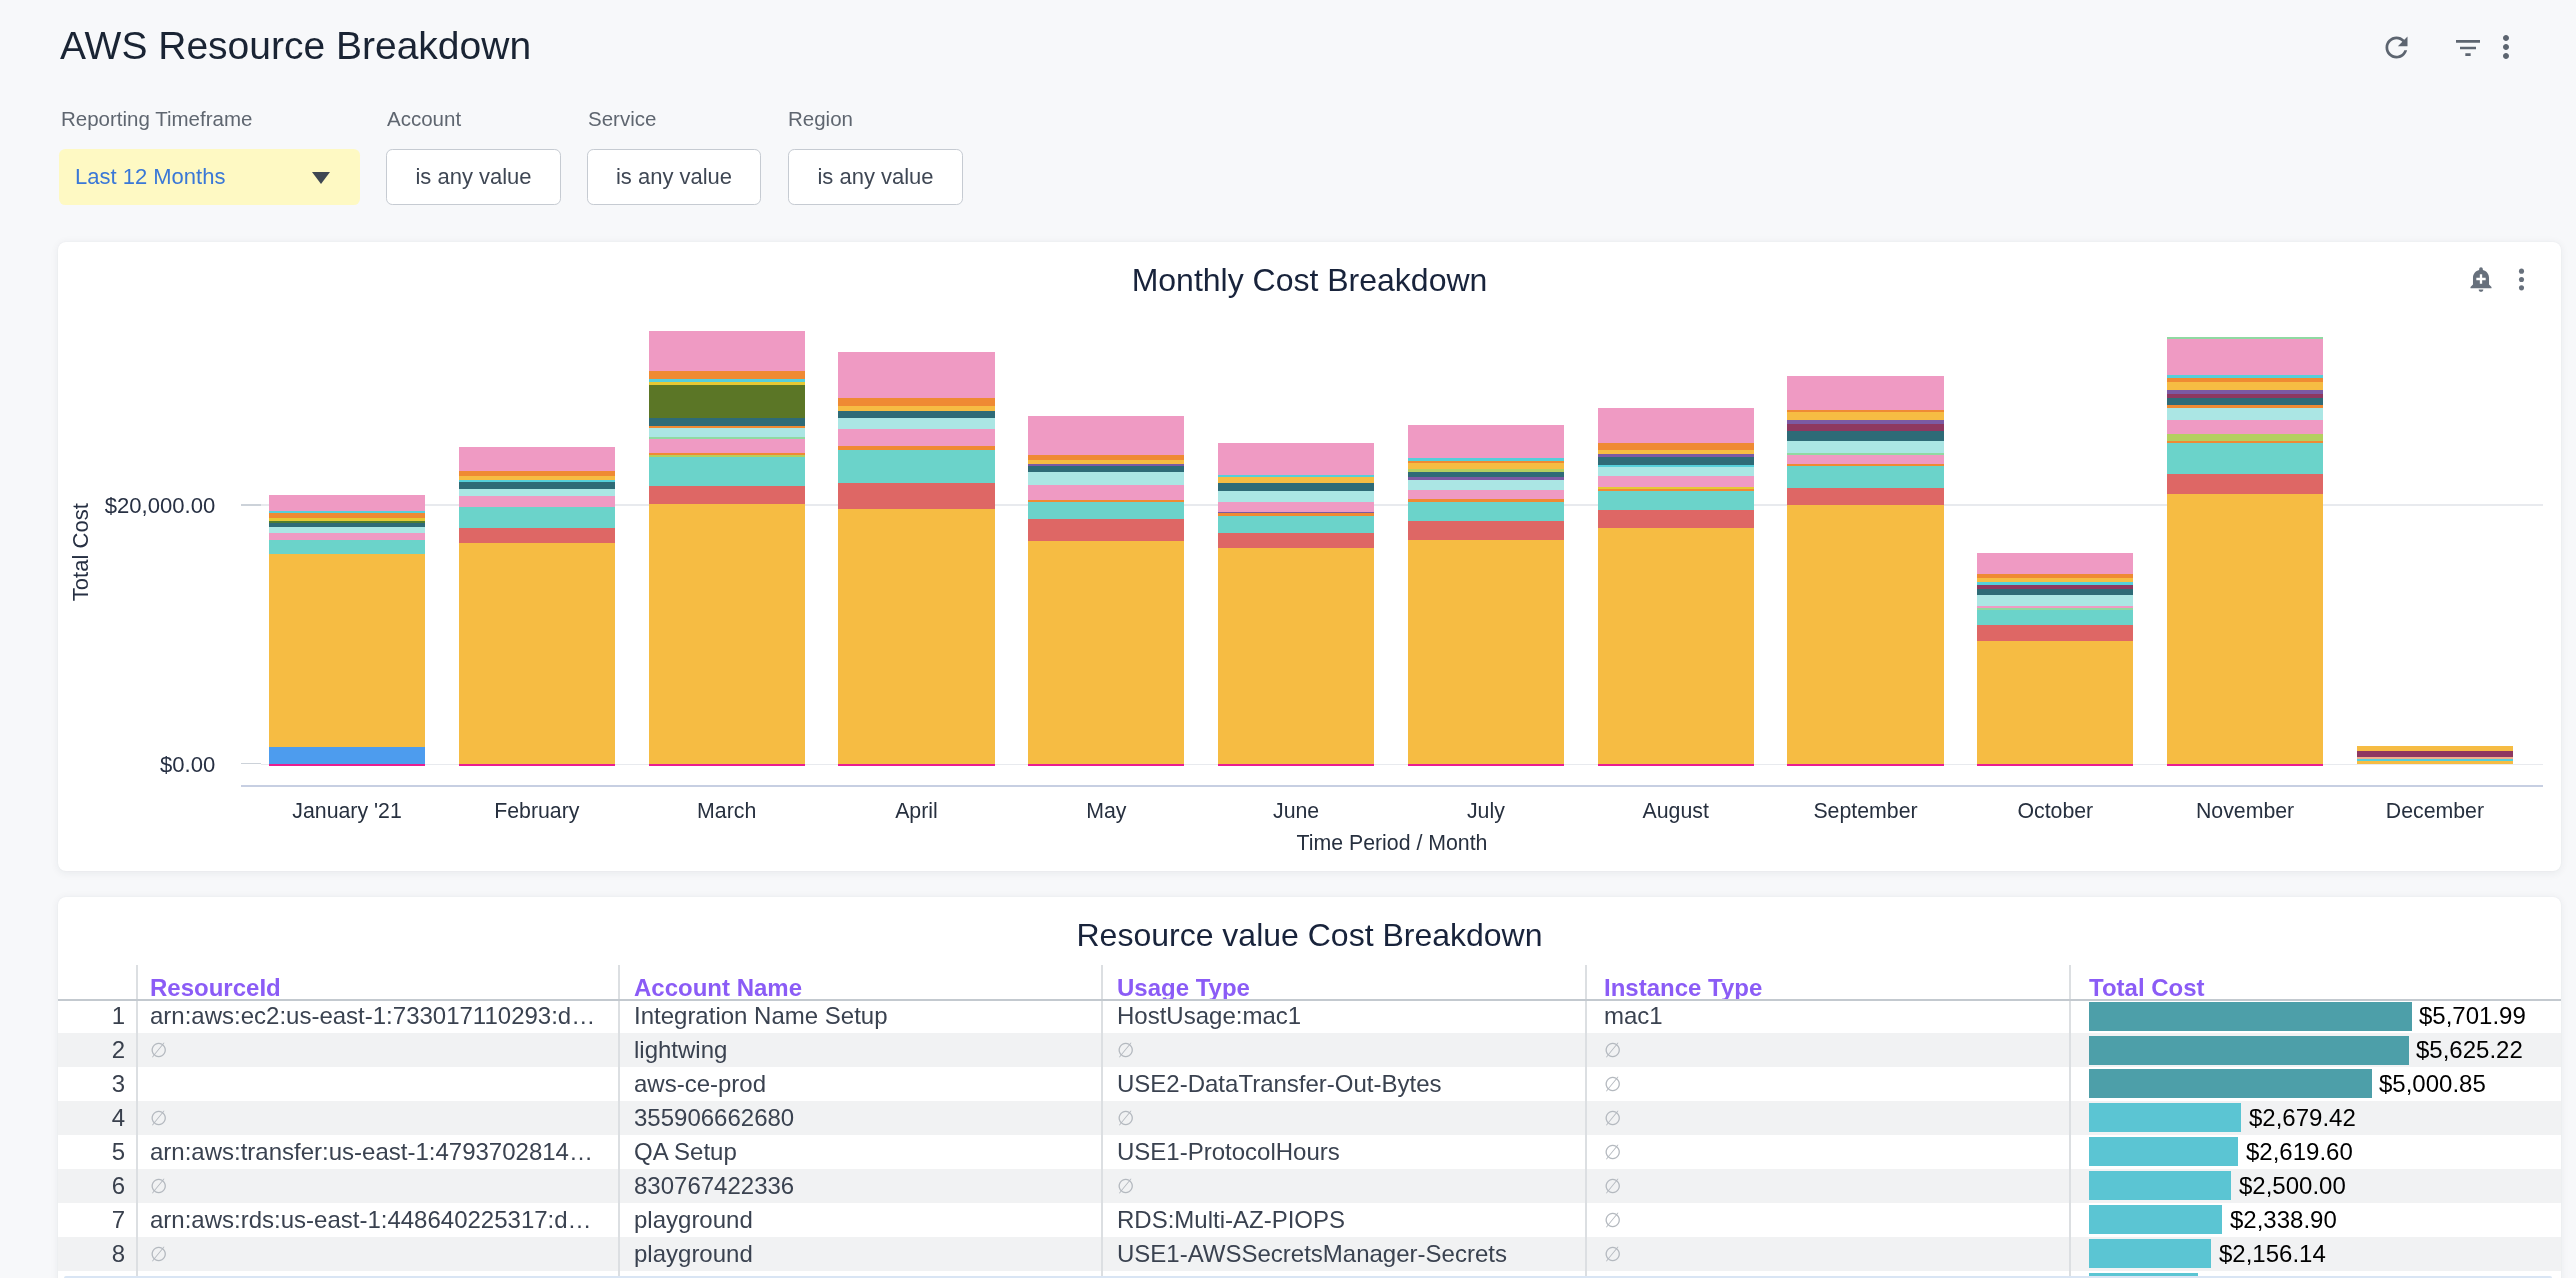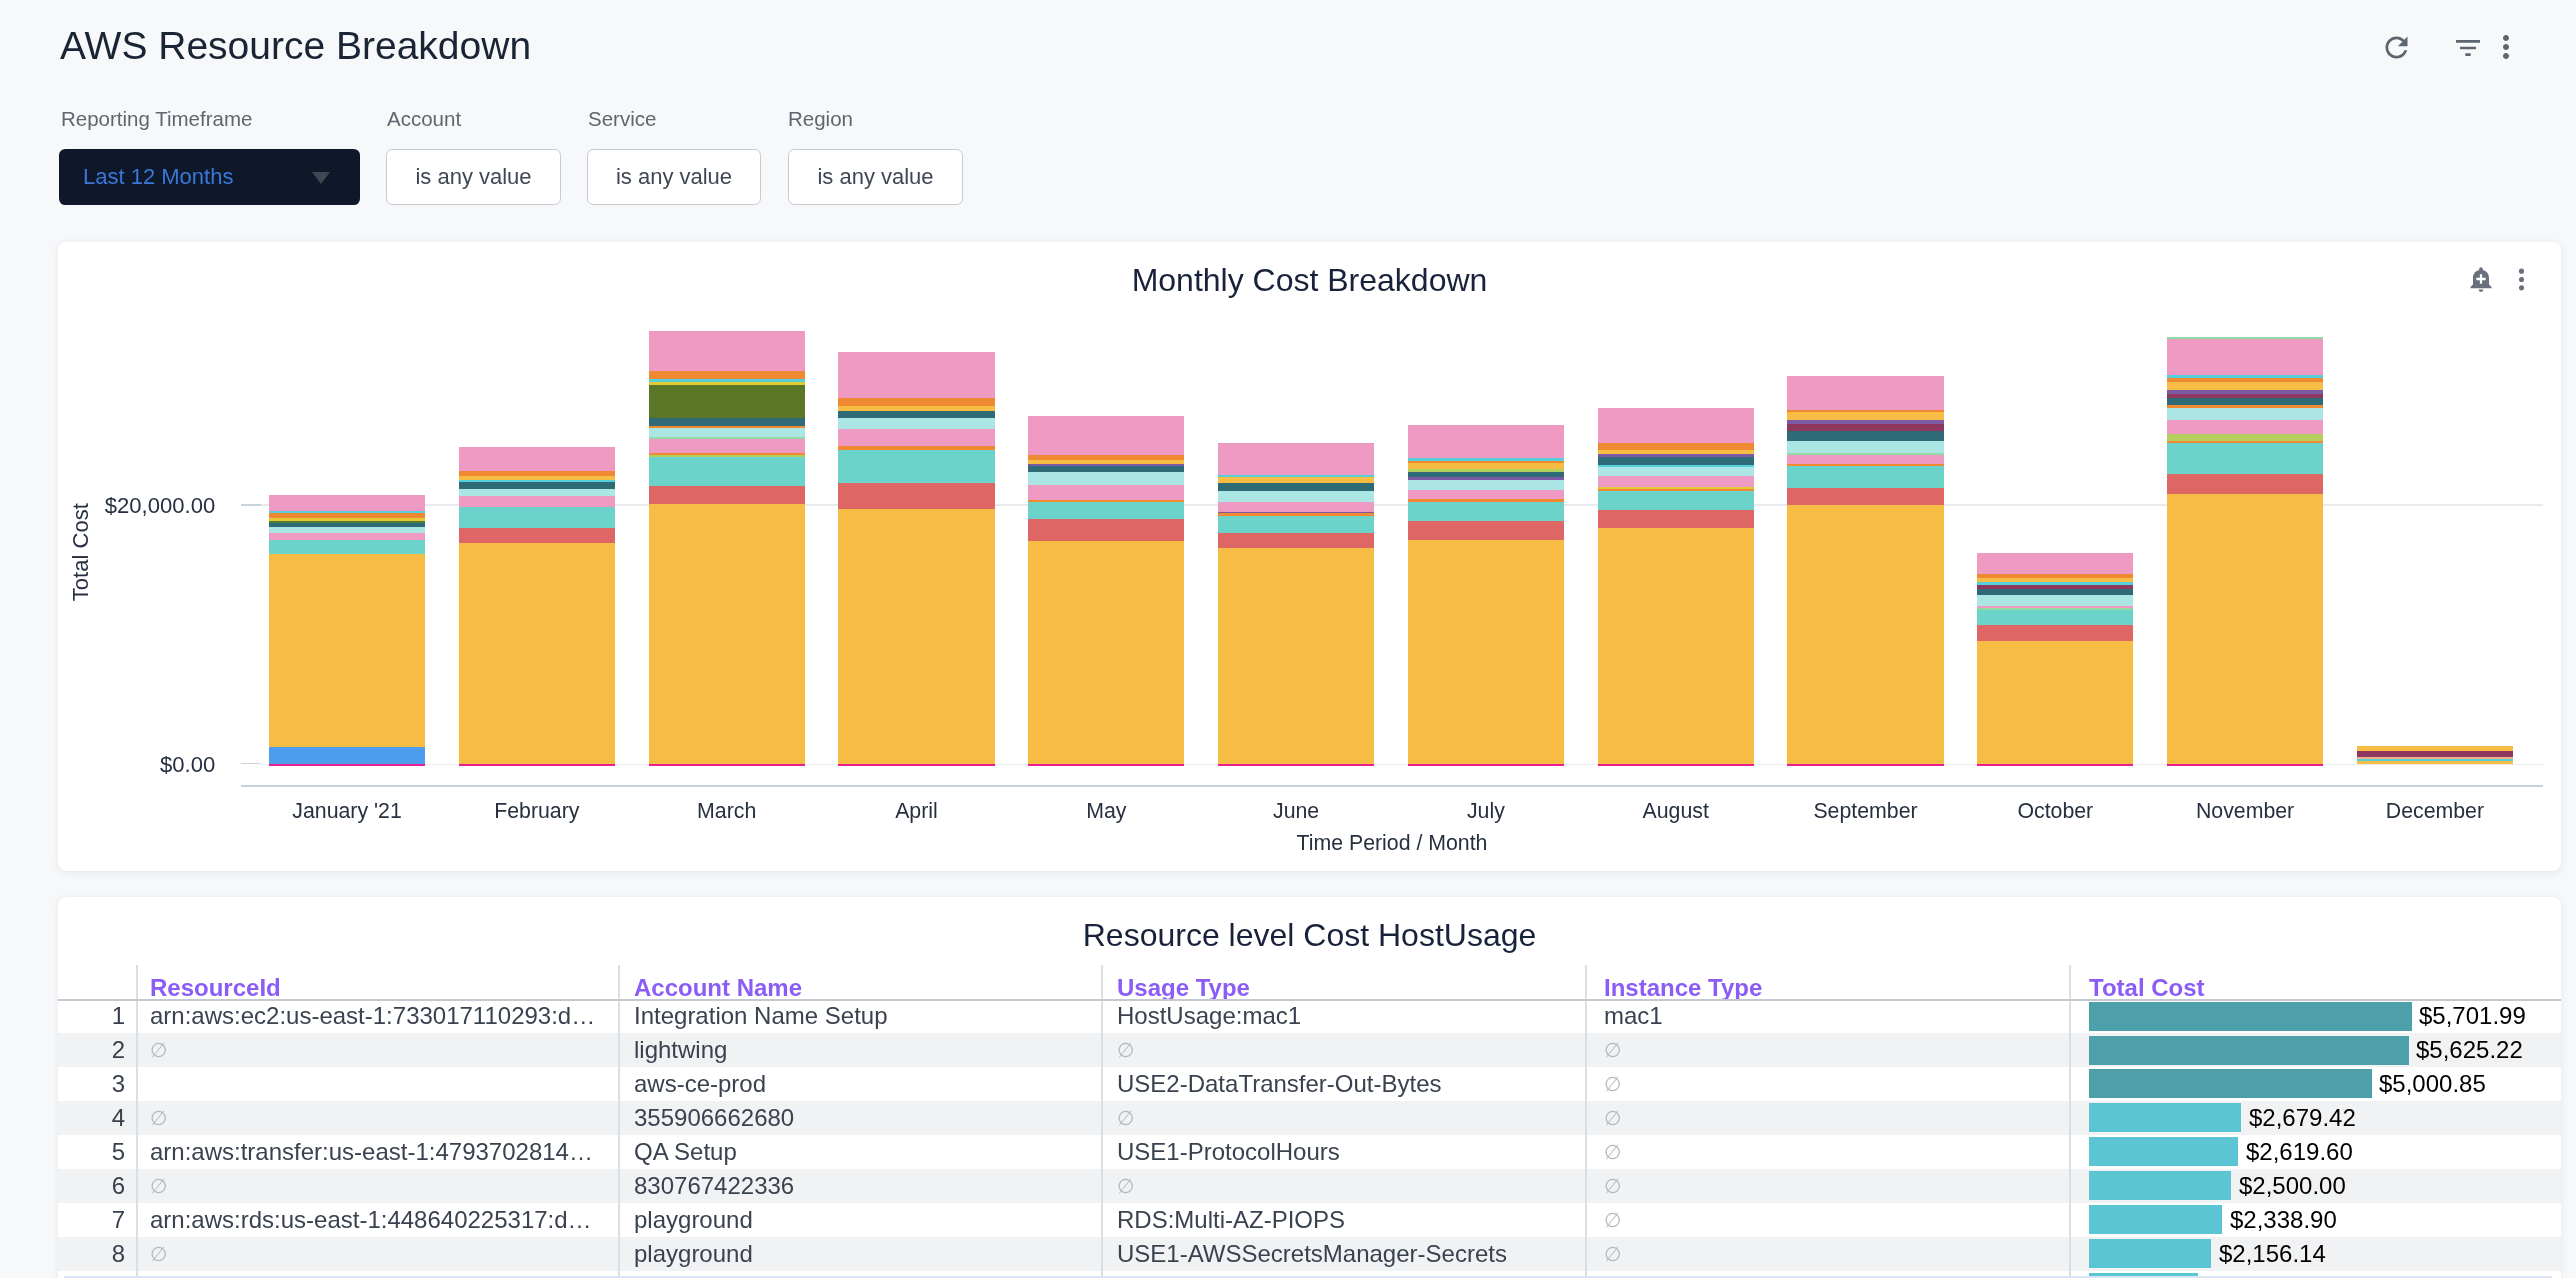--- a/index.html
+++ b/index.html
@@ -4,21 +4,21 @@
 * { margin:0; padding:0; box-sizing:border-box; }
 html,body { width:2576px; height:1279px; overflow:hidden; background:#f7f8fa;
   font-family:"Liberation Sans", sans-serif; }
 .page { position:relative; width:2576px; height:1279px; }
 h1 { position:absolute; left:60px; top:24px; font-size:39px; font-weight:400;
   color:#1a2434; }
 .ticon { position:absolute; top:28px; }
 .flabel { position:absolute; top:107px; font-size:20.5px; color:#5f6670; }
 .fbox { position:absolute; top:149px; height:56px; border-radius:6.3px; font-size:22px;
   display:flex; align-items:center; justify-content:center; color:#3f4754; }
-.fbox.b1 { left:59px; width:301px; background:#0f172a; color:#3a78d7; justify-content:flex-start; padding-left:24px; }
+.fbox.b1 { left:59px; width:301px; background:#fef9c3; color:#3a78d7; justify-content:flex-start; padding-left:16px; }
 .fbox.b2 { border:1.6px solid #c6cbd2; background:#fff; }
 .caret { position:absolute; left:253px; top:23px; width:0; height:0;
   border-left:9.5px solid transparent; border-right:9.5px solid transparent; border-top:12px solid #3f4752; }
 .card { position:absolute; left:58px; width:2503px; background:#fff; border-radius:8px;
   box-shadow:0 1.6px 8px rgba(25,39,60,0.07), 0 0 1.6px rgba(25,39,60,0.05); }
 .card1 { top:242px; height:629px; }
 .card2 { top:897px; height:410px; }
 .ctitle { position:absolute; width:100%; top:20px; text-align:center; font-size:32px; color:#18233b; }
 .cicon { position:absolute; top:19px; }
 .chart { position:absolute; left:0; top:0; }
@@ -242,21 +242,21 @@
 <text x="2049.5" y="730" text-anchor="middle" class="mlab">August</text>
 <text x="2290.0" y="730" text-anchor="middle" class="mlab">September</text>
 <text x="2530.5" y="730" text-anchor="middle" class="mlab">October</text>
 <text x="2771.0" y="730" text-anchor="middle" class="mlab">November</text>
 <text x="3011.5" y="730" text-anchor="middle" class="mlab">December</text>
 <text x="1690" y="771" text-anchor="middle" class="tplab">Time Period / Month</text>
 </svg>
   </div>
 
   <div class="card card2">
-    <div class="ctitle">Resource level Cost HostUsage</div>
+    <div class="ctitle">Resource value Cost Breakdown</div>
     <div class="stripe" style="top:136px"></div>
 <div class="stripe" style="top:204px"></div>
 <div class="stripe" style="top:272px"></div>
 <div class="stripe" style="top:340px"></div>
 <div class="vsep" style="left:78px"></div>
 <div class="vsep" style="left:560px"></div>
 <div class="vsep" style="left:1043px"></div>
 <div class="vsep" style="left:1527px"></div>
 <div class="vsep" style="left:2011px"></div>
 <div class="th" style="left:92px">ResourceId</div>

